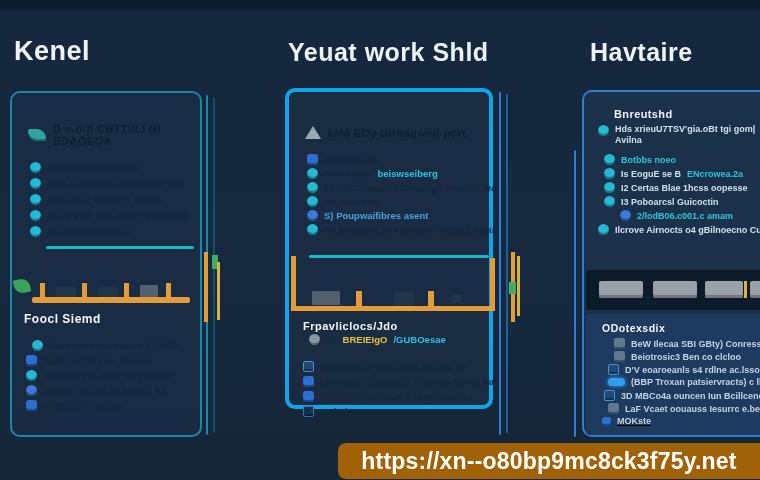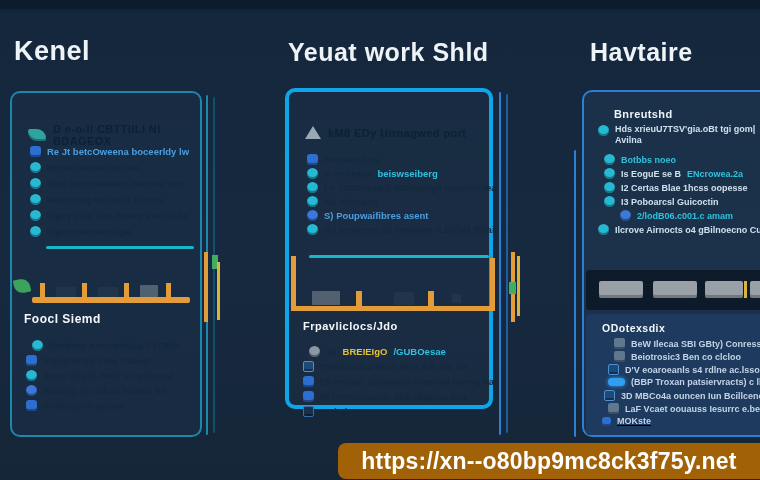--- a/index.html
+++ b/index.html
@@ -63,24 +63,20 @@
 
 <div class="col-title" style="left:14px;top:36px;font-size:27px;">Kenel</div>
 <div class="col-title" style="left:288px;top:38px;font-size:25px;">Yeuat work Shld</div>
 <div class="col-title" style="left:590px;top:38px;font-size:25px;">Havtaire</div>
 
 <div class="panel p1">
   <div class="hdr" style="left:16px;top:30px;">
     <span class="ic i-leaf"></span>
     <span class="txt t-darkbold">D e-o-Il CBTTIILI NI BDAGEOX</span>
   </div>
-  <div class="li" style="left:18px;top:53px;">
-    <span class="ic i-sb"></span>
-    <span class="t t-blue">Re Jt betcOweena boceerldy lw</span>
-  </div>
   <div class="li" style="left:18px;top:69px;">
     <span class="ic i-ct"></span>
     <span class="t t-dark">Berea leanes arrider.</span>
   </div>
   <div class="li" style="left:18px;top:85px;">
     <span class="ic i-ct"></span>
     <span class="t t-dark">Slac increraweere restova rum</span>
   </div>
   <div class="li" style="left:18px;top:101px;">
     <span class="ic i-ct"></span>
@@ -174,21 +170,21 @@
   <div class="obar" style="left:2px;top:214px;width:204px;height:5px;"></div>
   <div class="opost" style="left:67px;top:199px;height:15px;width:6px;"></div>
   <div class="opost" style="left:139px;top:199px;height:15px;width:6px;"></div>
   <div class="opost" style="left:201px;top:166px;height:48px;"></div>
   <div class="blockg" style="left:23px;top:199px;width:28px;height:14px;"></div>
   <div class="blockd" style="left:105px;top:200px;width:20px;height:13px;"></div>
   <div class="blockd" style="left:163px;top:202px;width:9px;height:9px;"></div>
 
   <div class="sec-title" style="left:14px;top:228px;font-size:11px;">Frpavliclocs/Jdo</div>
 
-  <div class="li" style="left:20px;top:254px;">
+  <div class="li" style="left:20px;top:242px;">
     <span class="ic i-cg"></span>
     <span class="t t-dark">18 </span>
     <span class="t t-yellow">BREIEIgO</span>
     <span class="t t-teal">/GUBOesae</span>
   </div>
   <div class="li" style="left:14px;top:269px;">
     <span class="ic i-so"></span>
     <span class="t t-dark">I'Bhsoacica BvoLecrs AdLIvir ae</span>
   </div>
   <div class="li" style="left:14px;top:284px;">

